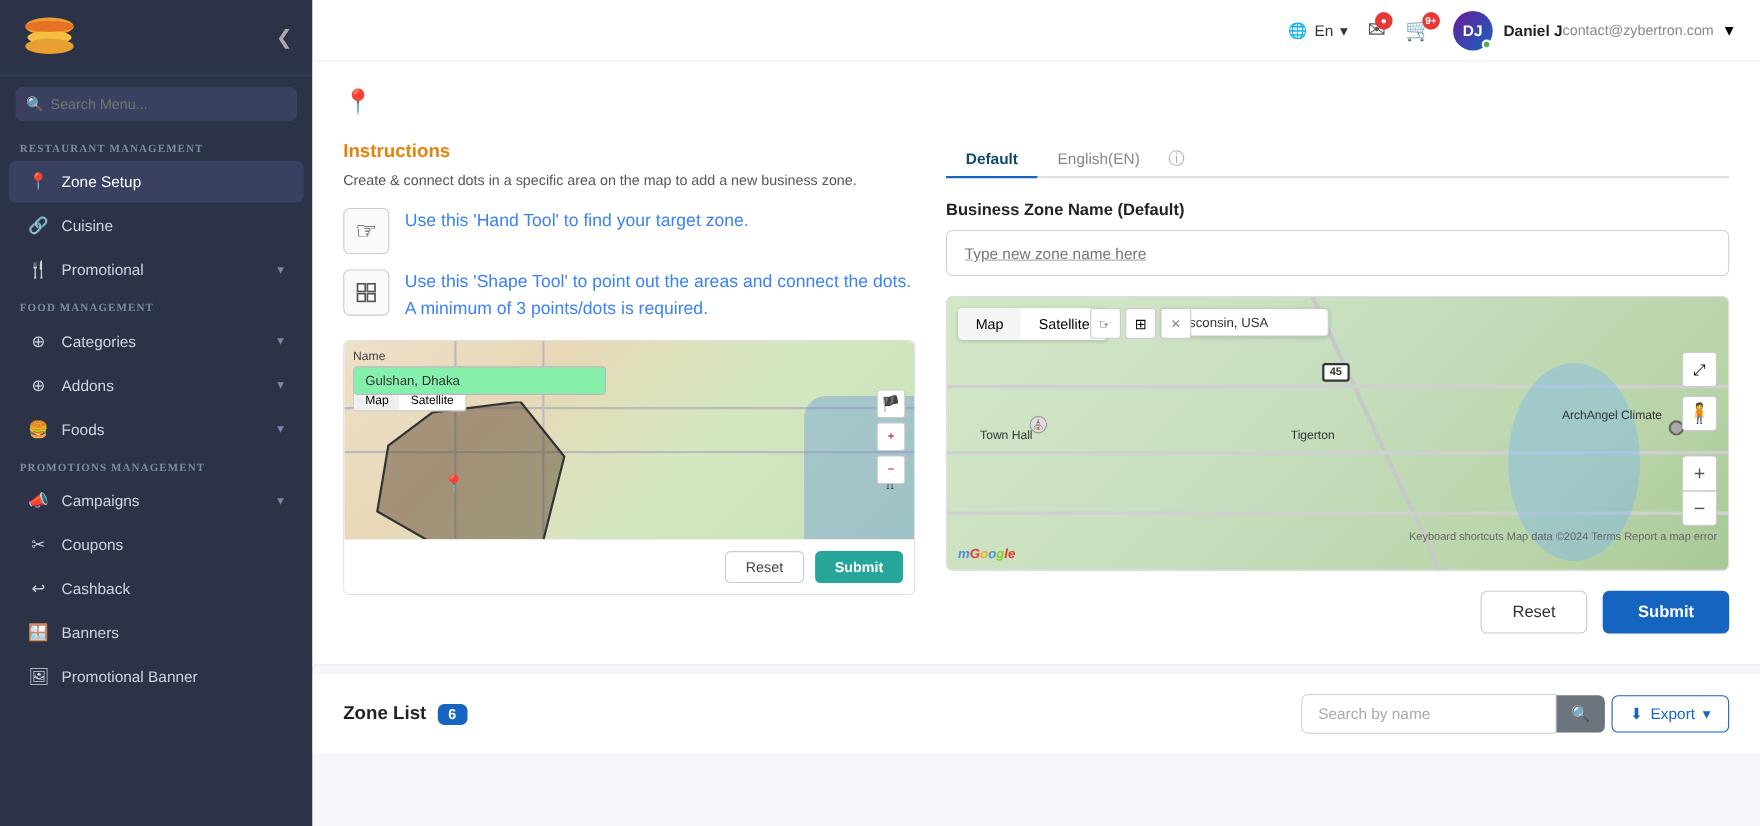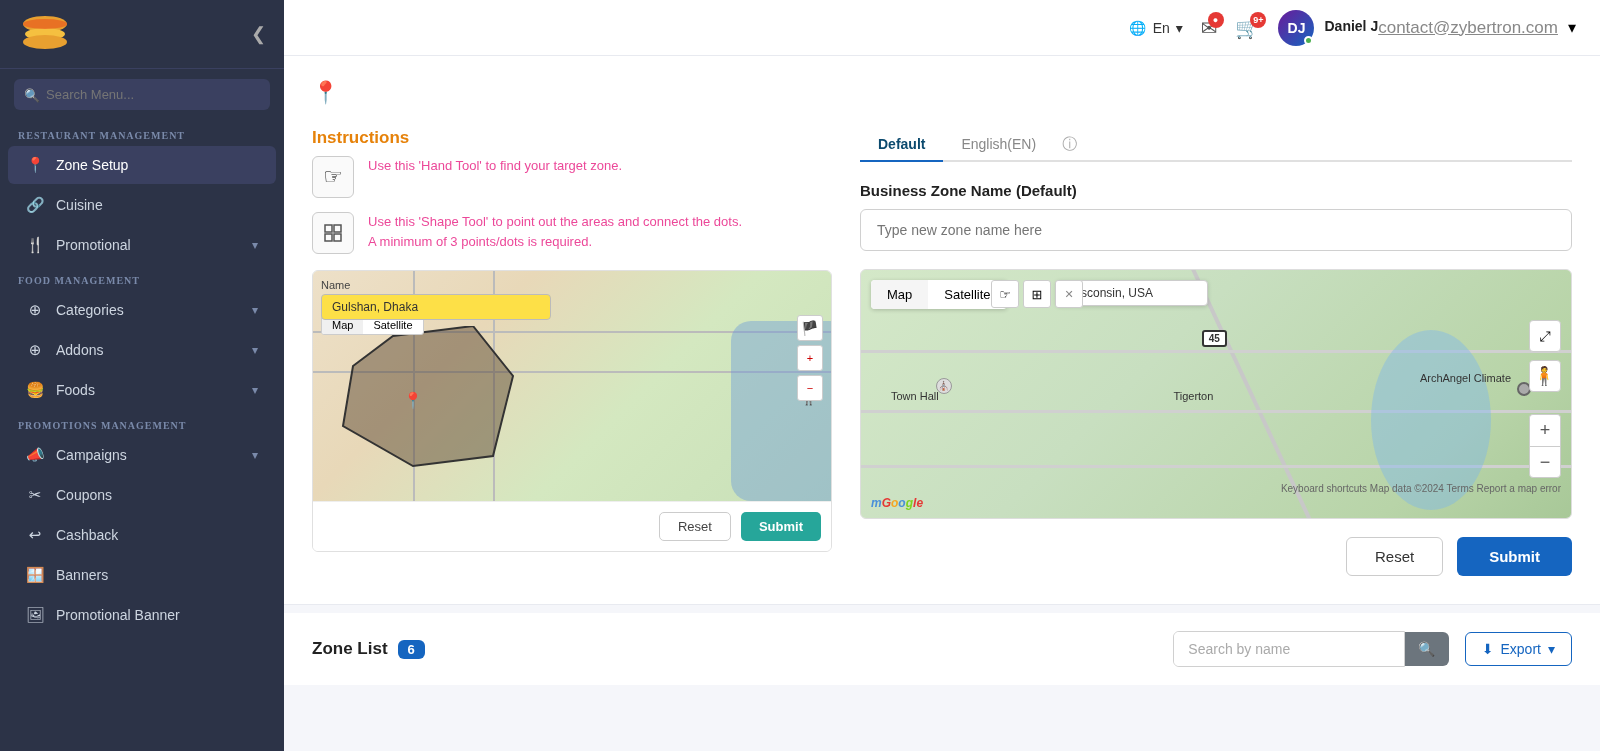--- a/index.html
+++ b/index.html
@@ -157,21 +157,21 @@
       bottom: 1px;
       right: 1px;
       width: 9px;
       height: 9px;
       border-radius: 50%;
       background: #4caf50;
       border: 2px solid #fff;
     }
     .user-info { display: flex; flex-direction: row; }
     .user-name { font-size: 14px; font-weight: 600; color: #222; }
-    .user-email { font-size: 17px; color: #888; text-decoration: underline; }
+    .user-email { font-size: 13px; color: #888; }
 
     
     .content {
       flex: 1;
       overflow-y: auto;
       padding: 0;
       background: #f5f6fa;
     }
     .content-panel {
       background: #fff;
@@ -216,38 +216,38 @@
       height: 42px;
       border: 1.5px solid #ccc;
       border-radius: 6px;
       display: flex;
       align-items: center;
       justify-content: center;
       font-size: 20px;
       flex-shrink: 0;
       background: #fafafa;
     }
-    .instruction-text { font-size: 13px; color: #ec4899; line-height: 1.5; }
+    .instruction-text { font-size: 16px; color: #3b82f6; line-height: 1.5; }
 
     
     .map-preview {
       margin-top: 16px;
       border: 1px solid #e0e0e0;
       border-radius: 6px;
       overflow: hidden;
       position: relative;
     }
     .map-preview-inner {
       background: #e8f0e8;
-      height: 230px;
+      height: 180px;
       position: relative;
       overflow: hidden;
     }
     .map-name-field {
-      background: #fde047;
+      background: #86efac;
       border: 1px solid #bbb;
       border-radius: 4px;
       padding: 5px 10px;
       font-size: 12px;
       width: 230px;
       color: #333;
     }
     
     .fake-map {
       width: 100%;
@@ -336,20 +336,21 @@
     }
     .zone-name-input {
       width: 100%;
       border: 1px solid #d0d0d0;
       border-radius: 6px;
       padding: 12px 16px;
       font-size: 14px;
       color: #aaa;
       outline: none;
       margin-bottom: 18px;
+      text-decoration: underline;
     }
 
     
     .actual-map {
       width: 100%;
       height: 250px;
       background: #e5ede0;
       border: 1px solid #ddd;
       border-radius: 6px;
       position: relative;
@@ -557,21 +558,21 @@
       background: #1565c0;
       color: #fff;
       border-radius: 6px;
       font-size: 13px;
       padding: 2px 10px;
       font-weight: 700;
     }
     .zone-list-actions {
       display: flex;
       align-items: center;
-      gap: 16px;
+      gap: 6px;
     }
     .search-input-wrap {
       display: flex;
       align-items: center;
       border: 1px solid #d0d0d0;
       border-radius: 6px 0 0 6px;
       overflow: hidden;
       background: #fff;
     }
     .search-input-wrap input {
@@ -728,20 +729,21 @@
     <div class="content-panel">
 
       <div class="page-title">
         <span class="pin-icon">📍</span>
       </div>
 
       <div class="two-col">
 
         <div class="instructions-col">
           <div class="instructions-title">Instructions</div>
+          <div class="instructions-desc">Create &amp; connect dots in a specific area on the map to add a new business zone.</div>
 
           <div class="instruction-row">
             <div class="instruction-icon-box">
               <span style="font-size:22px;">☞</span>
             </div>
             <div class="instruction-text">Use this 'Hand Tool' to find your target zone.</div>
           </div>
 
           <div class="instruction-row">
             <div class="instruction-icon-box">

